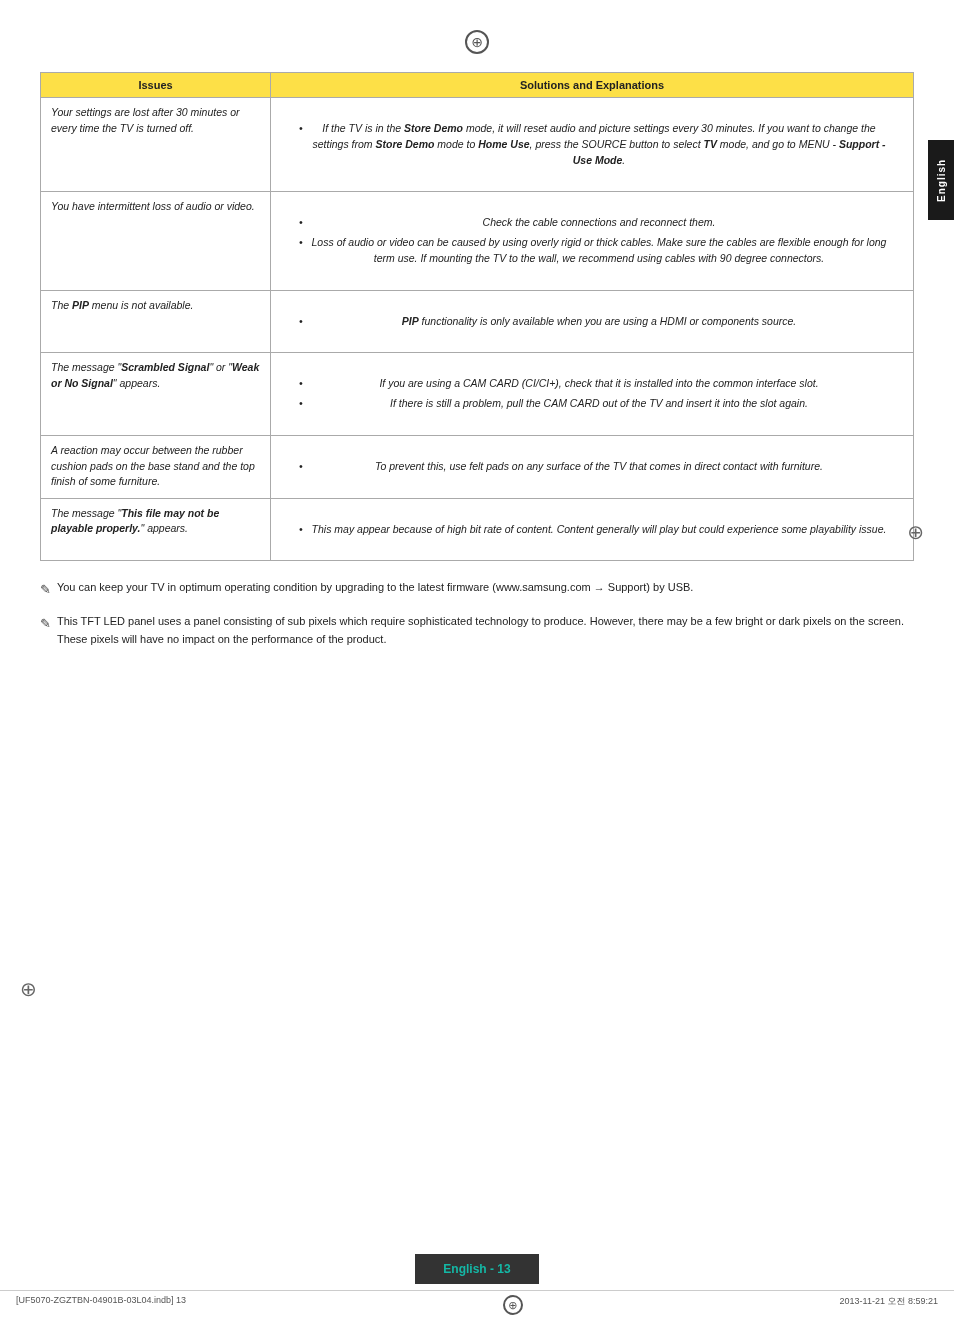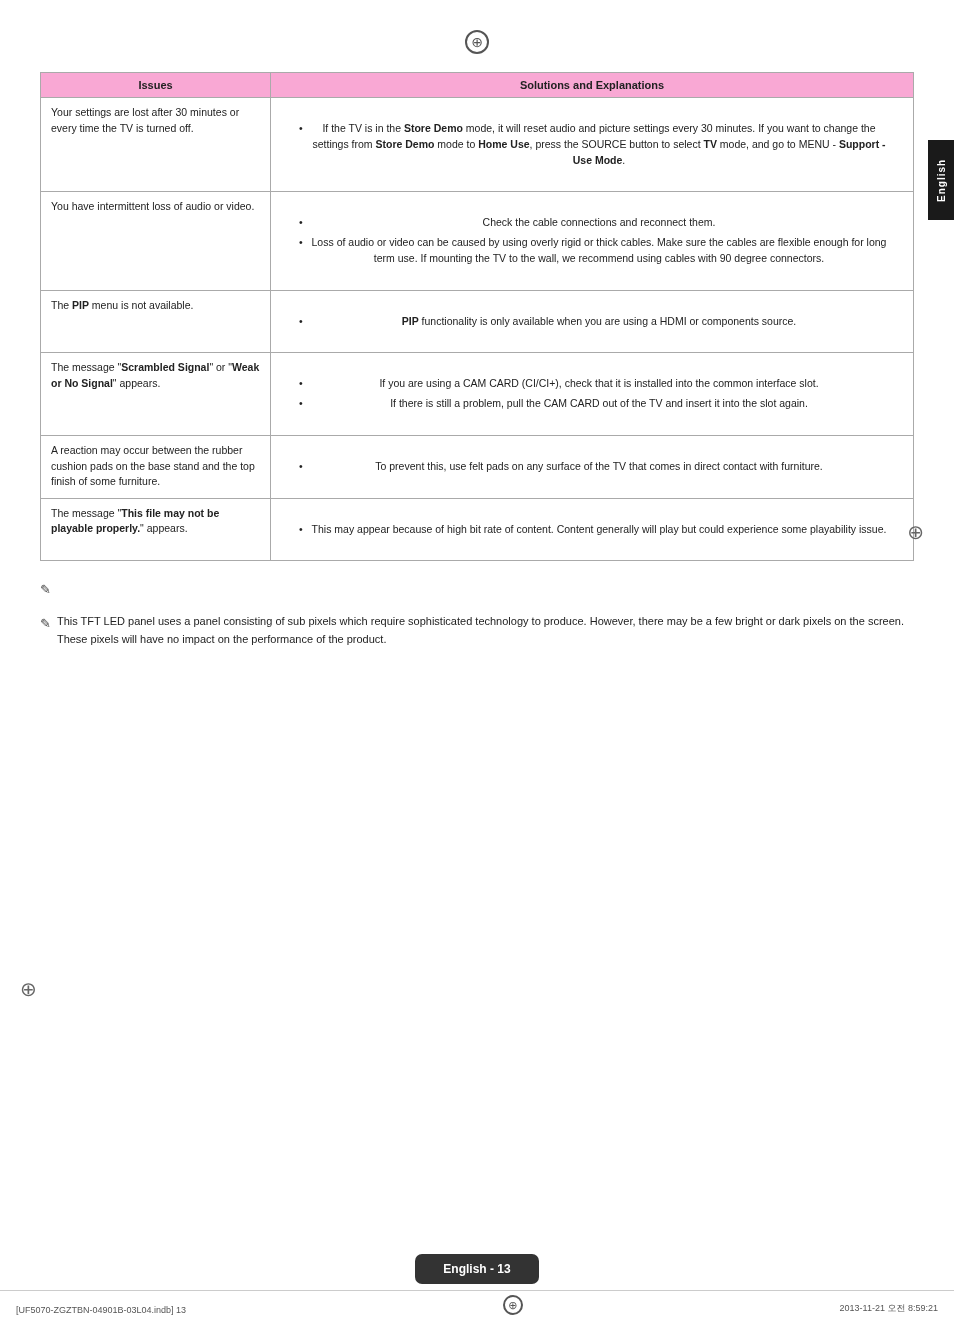--- a/index.html
+++ b/index.html
@@ -68,34 +68,35 @@
 
     
     .main-table {
       width: 100%;
       border-collapse: collapse;
       border: 1px solid #aaa;
       margin-bottom: 18px;
     }
 
     .main-table th {
-      background: #f9a8d4;
+      background: #fde047;
       border: 1px solid #aaa;
       padding: 6px 10px;
       font-size: 11px;
       font-weight: bold;
       text-align: center;
     }
 
     .main-table td {
       border: 1px solid #aaa;
       padding: 7px 10px;
       vertical-align: top;
       font-size: 10.5px;
       line-height: 1.5;
+      font-style: italic;
     }
 
     .main-table td.issues-col {
       width: 230px;
     }
 
     .main-table td.solutions-col {
       width: auto;
     }
 
@@ -163,33 +164,32 @@
       bottom: 0;
       left: 0;
       right: 0;
       display: flex;
       flex-direction: column;
       align-items: center;
     }
 
     .footer-page-badge {
       background: #333;
-      color: #ffffff;
+      color: #14b8a6;
       padding: 8px 28px;
       font-size: 12px;
       font-weight: bold;
       margin-bottom: 6px;
-      border-radius: 7px;
     }
 
     .footer-bottom-bar {
       width: 100%;
       display: flex;
       justify-content: space-between;
-      align-items: flex-end;
+      align-items: flex-start;
       padding: 4px 16px 6px 16px;
       border-top: 1px solid #ccc;
       font-size: 9px;
       color: #555;
     }
 
     .footer-circle {
       width: 20px;
       height: 20px;
       border: 2px solid #555;
@@ -290,20 +290,21 @@
           </ul>
         </td>
       </tr>
 
     </tbody>
   </table>
 
   <div class="notes-section">
     <div class="note-item">
       <span class="note-icon">✎</span>
+      <span>You can keep your TV in optimum operating condition by upgrading to the latest firmware (www.samsung.com → Support) by USB.</span>
     </div>
     <div class="note-item">
       <span class="note-icon">✎</span>
       <span>This TFT LED panel uses a panel consisting of sub pixels which require sophisticated technology to produce. However, there may be a few bright or dark pixels on the screen. These pixels will have no impact on the performance of the product.</span>
     </div>
   </div>
 
   <div class="left-cross">⊕</div>
 
   <div class="footer">

